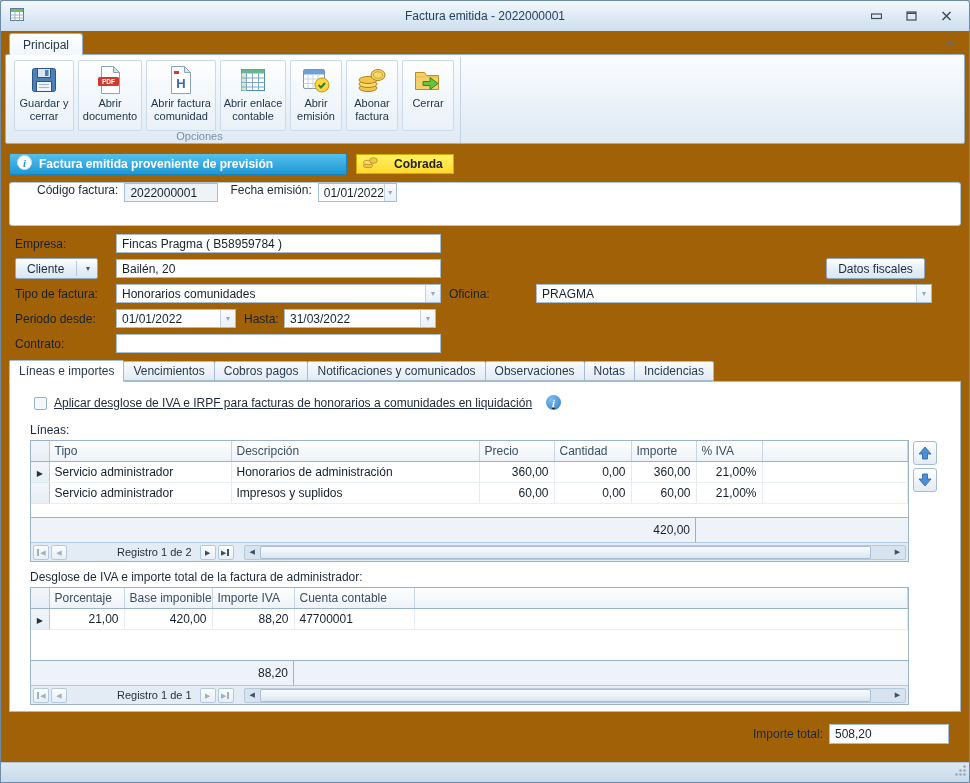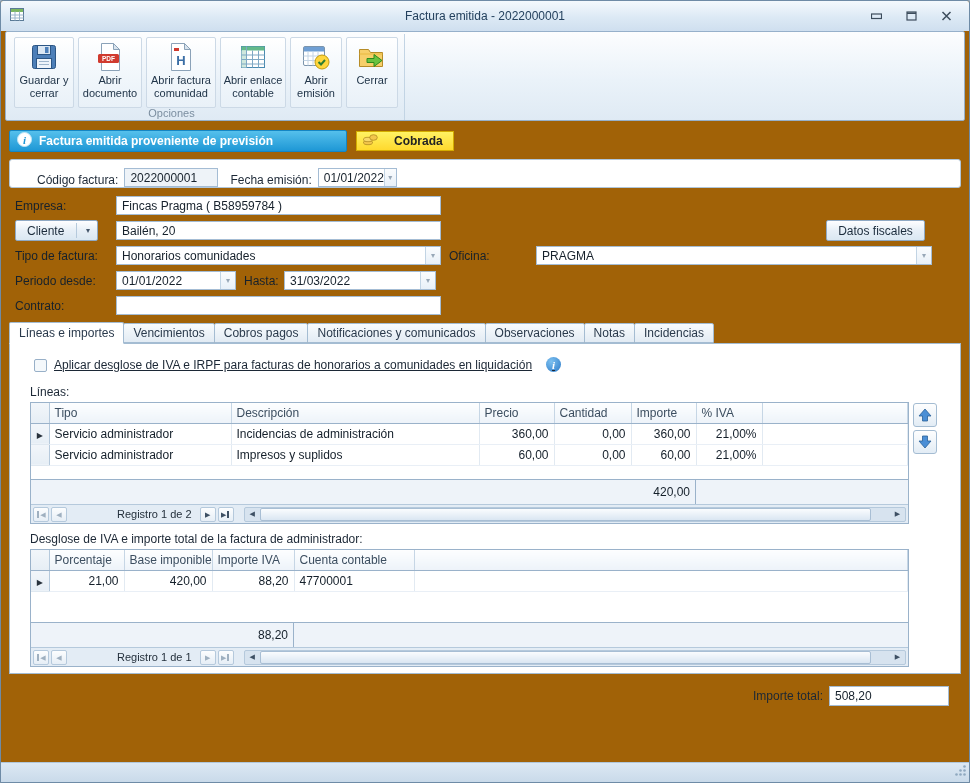--- a/index.html
+++ b/index.html
@@ -36,21 +36,21 @@
   .field { border:1px solid #a4bcd4; background:#fff; height:19px; display:flex; align-items:center; padding:0 5px; font-size:12px; color:#16212c; overflow:hidden; white-space:nowrap; }
   .field.ro { background:#eef3f8; }
   .combo { padding-right:0; }
   .arrow-box { margin-left:auto; width:15px; align-self:stretch; border-left:1px solid #c2d4e4; background:linear-gradient(#fafcfe,#e8f0f8); display:flex; align-items:center; justify-content:center; color:#98a8b8; font-size:8px; }
   .btn { background:linear-gradient(#fefeff,#e7eff7 50%,#dae7f2); border:1px solid #8fa9c4; border-radius:2px; height:21px; display:flex; align-items:center; justify-content:center; font-size:12px; color:#1c2c3c; }
   .split-btn { justify-content:space-between; padding:0 4px 0 11px; }
   .split-div { width:1px; height:15px; background:#b5c9dc; margin-left:5px; }
   .split-arrow { font-size:8px; color:#44566a; padding:0 3px; }
 
   
-  .codigo-panel { margin:7px 8px 0; height:29px; background:#fff; border:1px solid #b0c6da; border-radius:3px; display:flex; align-items:flex-end; padding-left:27px; }
+  .codigo-panel { margin:7px 8px 0; height:44px; background:#fff; border:1px solid #b0c6da; border-radius:3px; display:flex; align-items:flex-start; padding-left:27px; }
   .codigo-panel .lbl { margin-right:6px; }
   .codigo-field { width:94px; }
   .fecha-lbl { margin-left:12px; }
   .fecha-field { width:79px; }
 
   
   .form-area { padding:8px 8px 0 14px; display:flex; flex-direction:column; gap:6px; }
   .frow { display:flex; align-items:center; height:19px; }
   .flabel { flex:0 0 101px; font-size:12px; color:#16212c; }
   .w325 { width:325px; }
@@ -133,20 +133,28 @@
         </span>
       <span class="win-btn">
           <svg width="11" height="10">
             <path d="M1.5 1 L9.5 9 M9.5 1 L1.5 9" stroke="#3c4c5c" stroke-width="1.5"></path>
           </svg>
         </span>
     </span>
   </div>
 
   <div class="ribbon-wrap">
+    <div class="ribbon-tabstrip">
+      <div class="ribbon-tab">Principal</div>
+      <span class="ribbon-collapse">
+          <svg width="10" height="7">
+            <path d="M1 5.5 L5 1.5 L9 5.5" fill="none" stroke="#5a7088" stroke-width="1.4"></path>
+          </svg>
+        </span>
+    </div>
     <div class="ribbon-panel">
       <div class="ribbon-group">
 
         <div class="rbtn" style="width:60px">
           <span class="ricon">
               <svg width="30" height="30" viewBox="0 0 30 30">
                 <rect x="3.5" y="3.5" width="23" height="23" rx="2" fill="#4d7fb8" stroke="#2c5685"></rect>
                 <rect x="8.5" y="3.5" width="13" height="9" fill="#dbe7f3" stroke="#2c5685"></rect>
                 <rect x="16" y="5" width="3.5" height="6" fill="#4d7fb8"></rect>
                 <rect x="7.5" y="16.5" width="15" height="10" fill="#eef4fa" stroke="#2c5685"></rect>
@@ -200,20 +208,32 @@
                 <rect x="3" y="5" width="20" height="4.5" fill="#6f9fd4"></rect>
                 <path d="M7 9.5 v14 M12 9.5 v14 M17 9.5 v14 M2.5 14 h21 M2.5 18.5 h21" stroke="#c3d4e4" fill="none"></path>
                 <circle cx="21" cy="20" r="7" fill="#ffd63c" stroke="#c19a10"></circle>
                 <path d="M17.5 20 l2.5 2.5 4 -4.5" stroke="#2e7d32" stroke-width="2" fill="none"></path>
               </svg>
             </span>
           <span class="rlabel">Abrir emisión</span>
         </div>
 
 
+        <div class="rbtn" style="width:52px">
+          <span class="ricon">
+              <svg width="30" height="30" viewBox="0 0 30 30">
+                <ellipse cx="11" cy="23" rx="9" ry="3.5" fill="#f3c64b" stroke="#a8831c"></ellipse>
+                <ellipse cx="11" cy="19" rx="9" ry="3.5" fill="#f9d96a" stroke="#a8831c"></ellipse>
+                <ellipse cx="11" cy="15" rx="9" ry="3.5" fill="#f3c64b" stroke="#a8831c"></ellipse>
+                <ellipse cx="21" cy="10" rx="7" ry="5.5" fill="#f9d96a" stroke="#a8831c"></ellipse>
+                <ellipse cx="21" cy="10" rx="4.5" ry="3.2" fill="none" stroke="#c9a42e"></ellipse>
+              </svg>
+            </span>
+          <span class="rlabel">Abonar factura</span>
+        </div>
 
         <div class="rbtn" style="width:52px">
           <span class="ricon">
               <svg width="30" height="30" viewBox="0 0 30 30">
                 <path d="M2.5 7.5 h9 l2 3 h12 v14 h-23 z" fill="#f7cf6a" stroke="#b68c28"></path>
                 <path d="M2.5 12 h23" fill="none" stroke="#e8b93f"></path>
                 <path d="M10 16.5 h7 v-4 l8 6 -8 6 v-4 h-7 z" fill="#69c23f" stroke="#2f8a1d"></path>
               </svg>
             </span>
           <span class="rlabel">Cerrar</span>
@@ -348,21 +368,21 @@
               <th>Cantidad</th>
               <th>Importe</th>
               <th>% IVA</th>
               <th></th>
             </tr>
           </thead>
           <tbody>
             <tr>
               <td class="selcol"><span class="rowarrow">▶</span></td>
               <td>Servicio administrador</td>
-              <td>Incidencias de administración</td>
+              <td>Honorarios de administración</td>
               <td class="num">360,00</td>
               <td class="num">0,00</td>
               <td class="num">360,00</td>
               <td class="num">21,00%</td>
               <td></td>
             </tr>
             <tr>
               <td class="selcol"></td>
               <td>Servicio administrador</td>
               <td>Impresos y suplidos</td>

